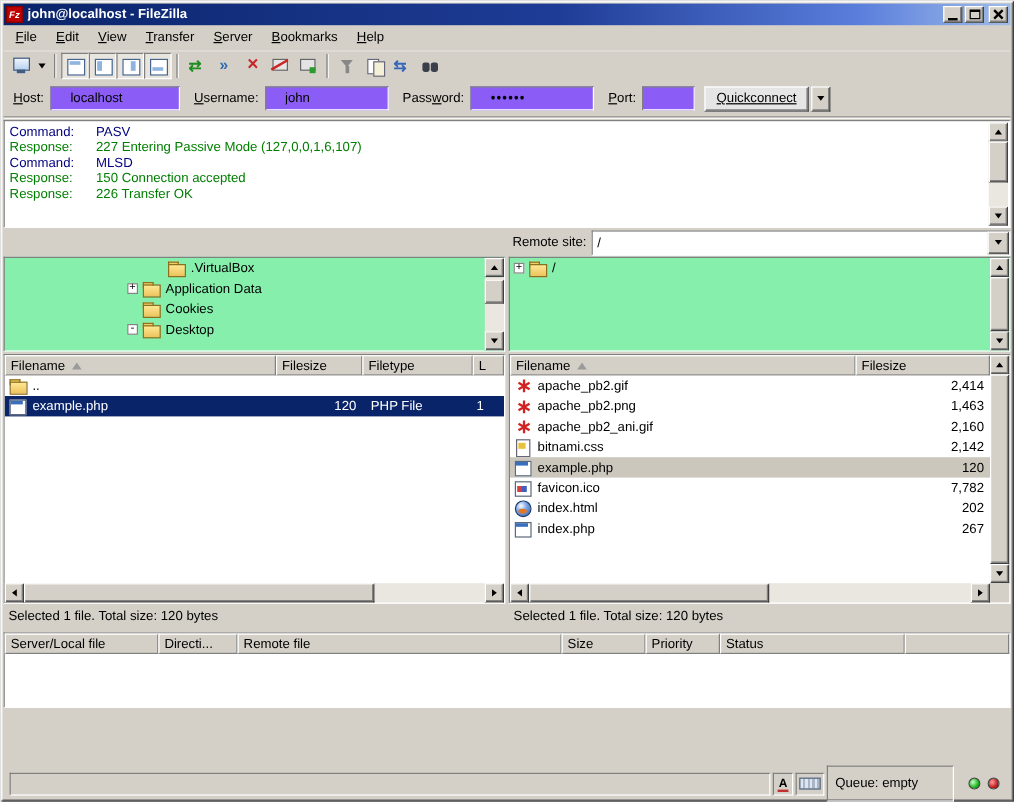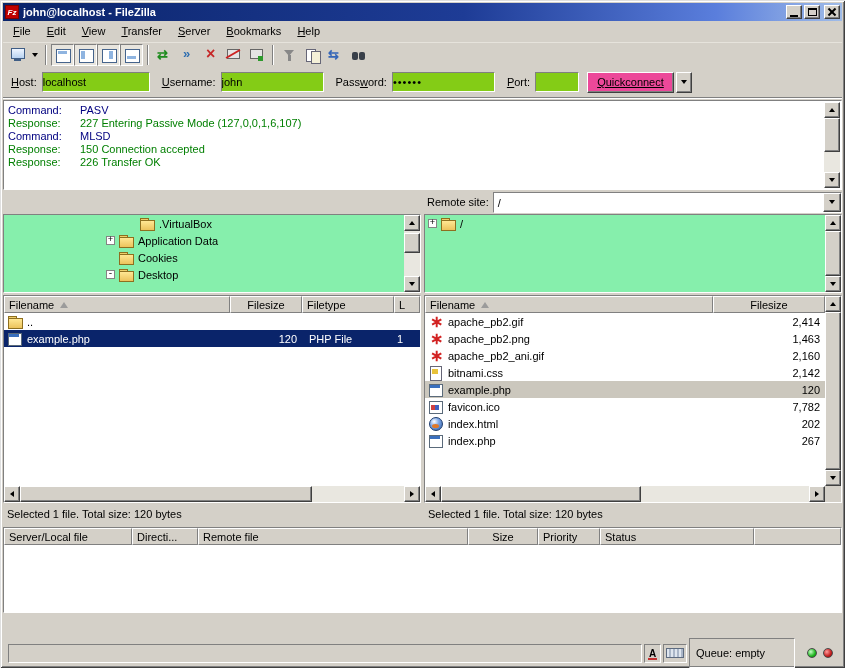--- a/index.html
+++ b/index.html
@@ -49,22 +49,22 @@
 .tbtn[data-icon="filter"] .tico::before{content:"";left:3px;top:3px;width:0;height:0;border-left:5px solid transparent;border-right:5px solid transparent;border-top:6px solid #888}
 .tbtn[data-icon="filter"] .tico::after{content:"";left:7px;top:8px;width:3px;height:6px;background:#888}
 .tbtn[data-icon="compare"] .tico::before{content:"";left:2px;top:2px;width:8px;height:11px;background:#fff;border:1px solid #667}
 .tbtn[data-icon="compare"] .tico::after{content:"";left:7px;top:4px;width:8px;height:11px;background:#f4f0d8;border:1px solid #667}
 .tbtn[data-icon="sync-browse"] .tico::before{content:"⇆";left:1px;top:0;font-size:13px;line-height:15px;font-weight:bold;color:#3566b8}
 .tbtn[data-icon="find"] .tico::before{content:"";left:2px;top:5px;width:6px;height:8px;background:#39404a;border-radius:2px}
 .tbtn[data-icon="find"] .tico::after{content:"";left:9px;top:5px;width:6px;height:8px;background:#39404a;border-radius:2px}
 
 .quickbar{left:3px;top:68px;width:839px;height:28px;display:flex;align-items:center;padding-left:8px}
 .qlbl{margin-right:5px;white-space:nowrap}
-.qinp{height:20px;border:1px solid;border-color:#808080 #fff #fff #808080;background:#84cc16;padding:0 0;font-size:11px;font-family:inherit;margin-right:12px}
-.qbtn{display:inline-flex;align-items:center;height:21px;padding:0 9px;background:#ec4899;border:1px solid;border-color:#fff #404040 #404040 #fff;box-shadow:inset -1px -1px 0 #808080;text-decoration:underline;white-space:nowrap}
+.qinp{height:20px;border:1px solid;border-color:#808080 #fff #fff #808080;background:#8b5cf6;padding:0 16px;font-size:11px;font-family:inherit;margin-right:12px}
+.qbtn{display:inline-flex;align-items:center;height:21px;padding:0 9px;background:#e5e5e5;border:1px solid;border-color:#fff #404040 #404040 #fff;box-shadow:inset -1px -1px 0 #808080;text-decoration:underline;white-space:nowrap}
 .qdd{width:16px;height:21px;margin-left:2px;background:#d4d0c8;border:1px solid;border-color:#fff #404040 #404040 #fff;box-shadow:inset -1px -1px 0 #808080;display:inline-flex;align-items:center;justify-content:center}
 .hdiv{left:3px;top:97px;width:839px;height:2px;border-top:1px solid #808080;border-bottom:1px solid #fff}
 
 .logpanel{left:3px;top:100px;width:839px;height:90px;background:#fff}
 .loglines{position:absolute;left:1px;top:1px;right:18px;bottom:1px;overflow:hidden;padding:2px 3px}
 .logline{display:flex;height:13px;line-height:13px;white-space:nowrap}
 .loglbl{width:72px;flex:none}
 .logline[data-type="command"]{color:#000080}
 .logline[data-type="response"]{color:#007f00}
 .logline[data-type="status"]{color:#000}
@@ -107,34 +107,34 @@
 .fi[data-icon="image"]::before{content:"∗";left:2px;top:-3px;font-size:16px;font-weight:bold;color:#d22222}
 .fi[data-icon="html"]::before{content:"";left:1px;top:0;width:12px;height:12px;border-radius:50%;background:radial-gradient(circle at 35% 30%,#fff,#7fa8e8 40%,#2d5a9e);border:1px solid #1d3c6e}
 .fi[data-icon="html"]::after{content:"";left:4px;top:7px;width:7px;height:4px;background:#e07828;border-radius:50%}
 .fi[data-icon="css"]::before{content:"";left:2px;top:0;width:10px;height:13px;background:#fff;border:1px solid #667}
 .fi[data-icon="css"]::after{content:"";left:4px;top:3px;width:6px;height:5px;background:#e8c23a}
 
 .listpanel{background:#fff}
 .lheader{position:absolute;left:0;top:0;right:0;height:17px;display:flex}
 .remote .lheader{right:16px}
 .hcell{height:17px;background:#d4d0c8;border:1px solid;border-color:#fff #808080 #808080 #fff;display:flex;align-items:center;padding:0 4px;white-space:nowrap;overflow:hidden}
-.hcell.right{justify-content:center}
+.hcell.right{justify-content:flex-start}
 .sort{width:0;height:0;border-left:4px solid transparent;border-right:4px solid transparent;border-bottom:6px solid #9b9b9b;margin-left:6px}
 .rows{position:absolute;left:0;top:17px;right:0;bottom:16px;background:#fff;overflow:hidden}
 .remote .rows{right:16px}
 .frow{display:flex;align-items:center;height:17px;white-space:nowrap}
 .frow[data-sel="active"]{background:#0a246a;color:#fff}
 .frow[data-sel="inactive"]{background:#cbc7bd}
 .cell{display:flex;align-items:center;height:17px;overflow:hidden;white-space:nowrap;padding-left:3px}
 .cell.num{justify-content:flex-end;padding-right:5px}
 .corner{position:absolute;right:0;bottom:0;width:16px;height:16px;background:#d4d0c8}
 
 .pstatus{height:16px;line-height:16px;padding-left:4px;white-space:nowrap;overflow:hidden}
 
-.queuepanel{left:3px;top:527px;width:839px;height:86px;background:#fff}
+.queuepanel{left:3px;top:527px;width:839px;height:63px;background:#fff}
 
 .tabs{left:3px;top:613px;height:21px;display:flex;align-items:flex-start}
 .tab{height:18px;line-height:16px;padding:1px 13px;background:#cdc9c0;border:1px solid #868a8e;border-top:none;white-space:nowrap}
 .tab[data-active="true"]{height:20px;font-weight:bold;background:#d4d0c8;border-color:#404040;border-left-color:#fff;box-shadow:inset 1px 0 0 #fff}
 
 .statusbar{left:3px;top:641px;width:839px;height:24px;display:flex;align-items:center;padding:0 5px;gap:2px}
 .sp{height:19px;border:1px solid;border-color:#808080 #fff #fff #808080;display:flex;align-items:center}
 .sp.main{width:634px}
 .sp.ic{width:17px;justify-content:center;position:relative}
 .ic-a{position:relative;width:11px;height:13px;display:flex;align-items:center;justify-content:center}

